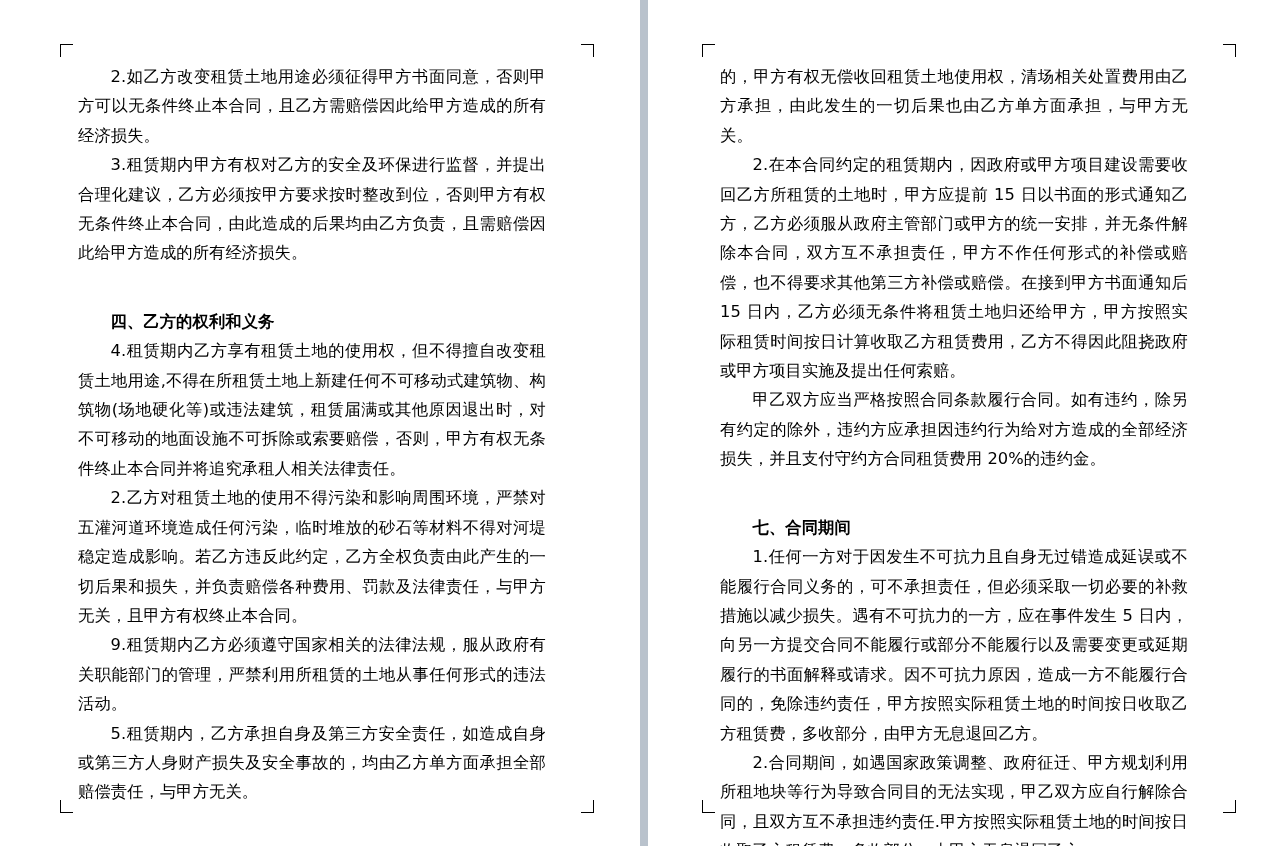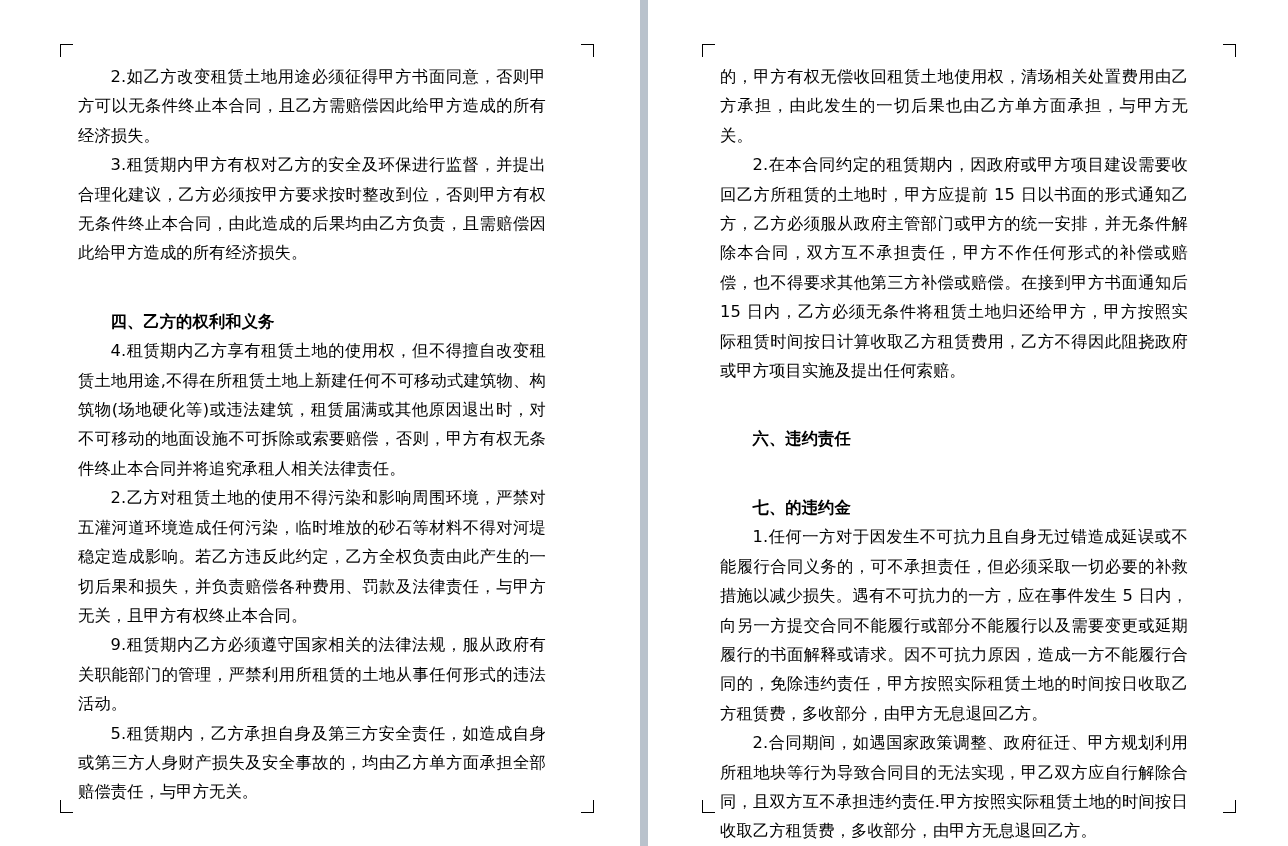--- a/index.html
+++ b/index.html
@@ -148,21 +148,21 @@
         <i class="v"></i>
       </div>
     <div class="mark br">
         <i class="h"></i>
         <i class="v"></i>
       </div>
 
     <div class="content">
       <p>的，甲方有权无偿收回租赁土地使用权，清场相关处置费用由乙方承担，由此发生的一切后果也由乙方单方面承担，与甲方无关。</p>
       <p class="indent">2.在本合同约定的租赁期内，因政府或甲方项目建设需要收回乙方所租赁的土地时，甲方应提前 15 日以书面的形式通知乙方，乙方必须服从政府主管部门或甲方的统一安排，并无条件解除本合同，双方互不承担责任，甲方不作任何形式的补偿或赔偿，也不得要求其他第三方补偿或赔偿。在接到甲方书面通知后 15 日内，乙方必须无条件将租赁土地归还给甲方，甲方按照实际租赁时间按日计算收取乙方租赁费用，乙方不得因此阻挠政府或甲方项目实施及提出任何索赔。</p>
-      <p class="heading">六、违约责任</p>
-      <p class="heading">七、的违约金</p>
+      <p class="indent">甲乙双方应当严格按照合同条款履行合同。如有违约，除另有约定的除外，违约方应承担因违约行为给对方造成的全部经济损失，并且支付守约方合同租赁费用 20%的违约金。</p>
+      <p class="heading">七、合同期间</p>
       <p class="indent">1.任何一方对于因发生不可抗力且自身无过错造成延误或不能履行合同义务的，可不承担责任，但必须采取一切必要的补救措施以减少损失。遇有不可抗力的一方，应在事件发生 5 日内，向另一方提交合同不能履行或部分不能履行以及需要变更或延期履行的书面解释或请求。因不可抗力原因，造成一方不能履行合同的，免除违约责任，甲方按照实际租赁土地的时间按日收取乙方租赁费，多收部分，由甲方无息退回乙方。</p>
       <p class="indent">2.合同期间，如遇国家政策调整、政府征迁、甲方规划利用所租地块等行为导致合同目的无法实现，甲乙双方应自行解除合同，且双方互不承担违约责任.甲方按照实际租赁土地的时间按日收取乙方租赁费，多收部分，由甲方无息退回乙方。</p>
 
     </div>
   </div>
 
 </div>
 
 </body></html>

